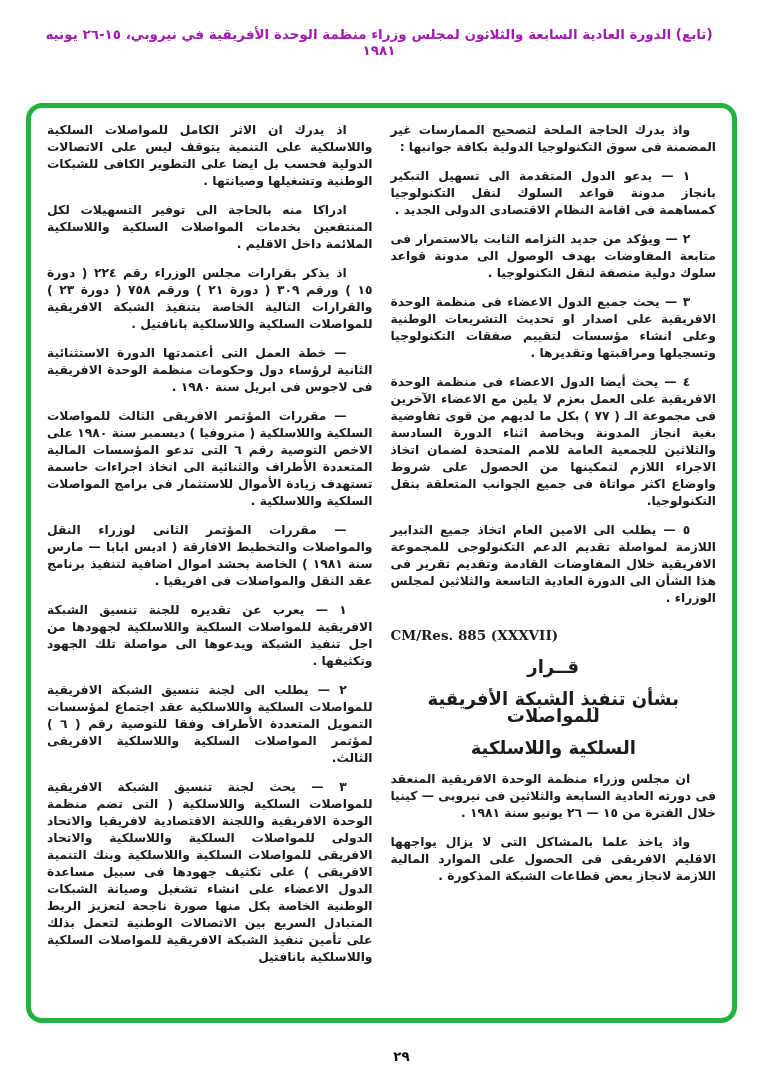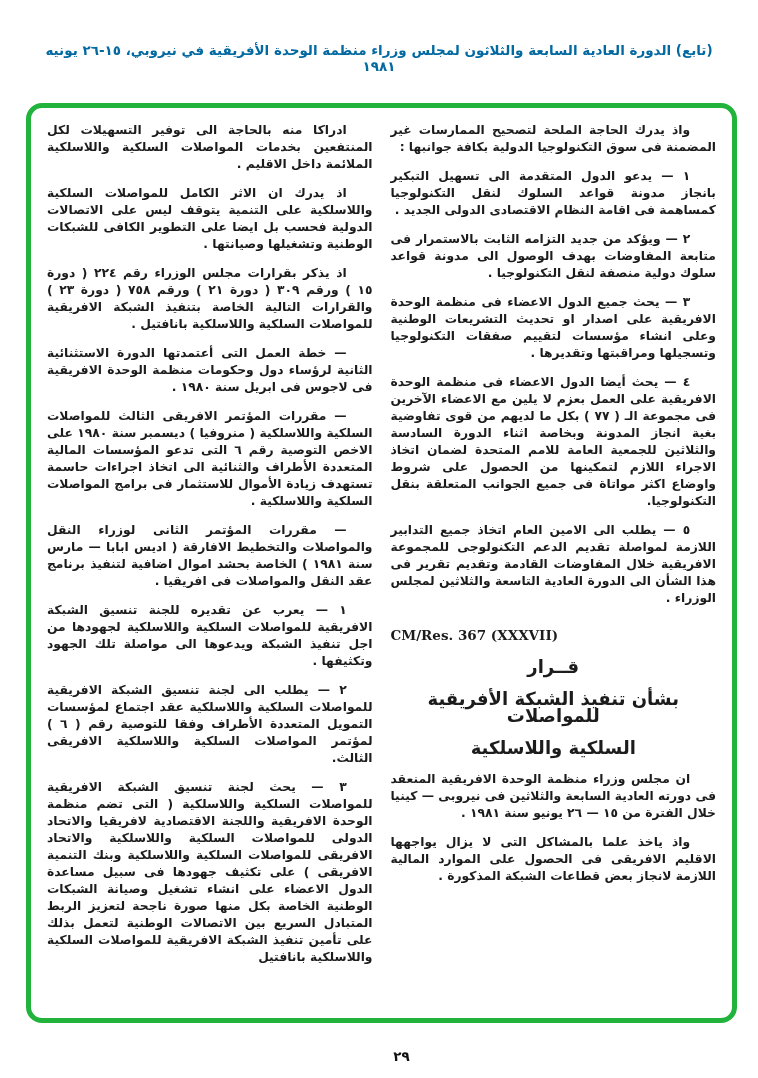--- a/index.html
+++ b/index.html
@@ -9,21 +9,21 @@
     font-family:"DejaVu Sans", sans-serif;
   }
   .page {
     position:relative;
     width:758px; height:1078px;
     background:#ffffff;
     overflow:hidden;
   }
   .header {
     position:absolute; top:26px; left:0; right:0;
-    text-align:center; direction:rtl; color:#0369a1;margin-top:16px;
+    text-align:center; direction:rtl; color:#a21caf;
   }
   .header-line1 { font-size:13.5px; font-weight:bold; padding:0 40px; }
   .header-line2 { font-size:10.5px; font-weight:bold; margin-top:9px; padding:0 48px; }
   .frame {
     position:absolute; left:26px; top:103px;
     width:711px; height:920px;
     box-sizing:border-box;
     border:5px solid #21b33b;
     border-radius:16px;
     padding:14px 16px 8px;
@@ -61,31 +61,31 @@
 
   <div class="frame">
 
     <div class="col">
       <p class="para">واذ يدرك الحاجة الملحة لتصحيح الممارسات غير المضمنة فى سوق التكنولوجيا الدولية بكافة جوانبها :</p>
       <p class="para">١ — يدعو الدول المتقدمة الى تسهيل التبكير بانجاز مدونة قواعد السلوك لنقل التكنولوجيا كمساهمة فى اقامة النظام الاقتصادى الدولى الجديد .</p>
       <p class="para">٢ — ويؤكد من جديد التزامه الثابت بالاستمرار فى متابعة المفاوضات بهدف الوصول الى مدونة قواعد سلوك دولية منصفة لنقل التكنولوجيا .</p>
       <p class="para">٣ — يحث جميع الدول الاعضاء فى منظمة الوحدة الافريقية على اصدار او تحديث التشريعات الوطنية وعلى انشاء مؤسسات لتقييم صفقات التكنولوجيا وتسجيلها ومراقبتها وتقديرها .</p>
       <p class="para">٤ — يحث أيضا الدول الاعضاء فى منظمة الوحدة الافريقية على العمل بعزم لا يلين مع الاعضاء الآخرين فى مجموعة الـ ( ٧٧ ) بكل ما لديهم من قوى تفاوضية بغية انجاز المدونة وبخاصة اثناء الدورة السادسة والثلاثين للجمعية العامة للامم المتحدة لضمان اتخاذ الاجراء اللازم لتمكينها من الحصول على شروط واوضاع اكثر مواتاة فى جميع الجوانب المتعلقة بنقل التكنولوجيا.</p>
       <p class="para">٥ — يطلب الى الامين العام اتخاذ جميع التدابير اللازمة لمواصلة تقديم الدعم التكنولوجى للمجموعة الافريقية خلال المفاوضات القادمة وتقديم تقرير فى هذا الشأن الى الدورة العادية التاسعة والثلاثين لمجلس الوزراء .</p>
-      <p class="para cm-line">CM/Res. 367 (XXXVII)</p>
+      <p class="para cm-line">CM/Res. 885 (XXXVII)</p>
       <p class="para heading">قــرار</p>
       <p class="para heading">بشأن تنفيذ الشبكة الأفريقية للمواصلات</p>
       <p class="para heading">السلكية واللاسلكية</p>
       <p class="para">ان مجلس وزراء منظمة الوحدة الافريقية المنعقد فى دورته العادية السابعة والثلاثين فى نيروبى — كينيا خلال الفترة من ١٥ — ٢٦ يونيو سنة ١٩٨١ .</p>
       <p class="para">واذ ياخذ علما بالمشاكل التى لا يزال يواجهها الاقليم الافريقى فى الحصول على الموارد المالية اللازمة لانجاز بعض قطاعات الشبكة المذكورة .</p>
     </div>
 
     <div class="col">
+      <p class="para">اذ يدرك ان الاثر الكامل للمواصلات السلكية واللاسلكية على التنمية يتوقف ليس على الاتصالات الدولية فحسب بل ايضا على التطوير الكافى للشبكات الوطنية وتشغيلها وصيانتها .</p>
       <p class="para">ادراكا منه بالحاجة الى توفير التسهيلات لكل المنتفعين بخدمات المواصلات السلكية واللاسلكية الملائمة داخل الاقليم .</p>
-      <p class="para">اذ يدرك ان الاثر الكامل للمواصلات السلكية واللاسلكية على التنمية يتوقف ليس على الاتصالات الدولية فحسب بل ايضا على التطوير الكافى للشبكات الوطنية وتشغيلها وصيانتها .</p>
       <p class="para">اذ يذكر بقرارات مجلس الوزراء رقم ٢٢٤ ( دورة ١٥ ) ورقم ٣٠٩ ( دورة ٢١ ) ورقم ٧٥٨ ( دورة ٢٣ ) والقرارات التالية الخاصة بتنفيذ الشبكة الافريقية للمواصلات السلكية واللاسلكية بانافتيل .</p>
       <p class="para">— خطة العمل التى أعتمدتها الدورة الاستثنائية الثانية لرؤساء دول وحكومات منظمة الوحدة الافريقية فى لاجوس فى ابريل سنة ١٩٨٠ .</p>
       <p class="para">— مقررات المؤتمر الافريقى الثالث للمواصلات السلكية واللاسلكية ( منروفيا ) ديسمبر سنة ١٩٨٠ على الاخص التوصية رقم ٦ التى تدعو المؤسسات المالية المتعددة الأطراف والثنائية الى اتخاذ اجراءات حاسمة تستهدف زيادة الأموال للاستثمار فى برامج المواصلات السلكية واللاسلكية .</p>
       <p class="para">— مقررات المؤتمر الثانى لوزراء النقل والمواصلات والتخطيط الافارقة ( اديس ابابا — مارس سنة ١٩٨١ ) الخاصة بحشد اموال اضافية لتنفيذ برنامج عقد النقل والمواصلات فى افريقيا .</p>
       <p class="para">١ — يعرب عن تقديره للجنة تنسيق الشبكة الافريقية للمواصلات السلكية واللاسلكية لجهودها من اجل تنفيذ الشبكة ويدعوها الى مواصلة تلك الجهود وتكثيفها .</p>
       <p class="para">٢ — يطلب الى لجنة تنسيق الشبكة الافريقية للمواصلات السلكية واللاسلكية عقد اجتماع لمؤسسات التمويل المتعددة الأطراف وفقا للتوصية رقم ( ٦ ) لمؤتمر المواصلات السلكية واللاسلكية الافريقى الثالث.</p>
       <p class="para">٣ — يحث لجنة تنسيق الشبكة الافريقية للمواصلات السلكية واللاسلكية ( التى تضم منظمة الوحدة الافريقية واللجنة الاقتصادية لافريقيا والاتحاد الدولى للمواصلات السلكية واللاسلكية والاتحاد الافريقى للمواصلات السلكية واللاسلكية وبنك التنمية الافريقى ) على تكثيف جهودها فى سبيل مساعدة الدول الاعضاء على انشاء تشغيل وصيانة الشبكات الوطنية الخاصة بكل منها صورة ناجحة لتعزيز الربط المتبادل السريع بين الاتصالات الوطنية لتعمل بذلك على تأمين تنفيذ الشبكة الافريقية للمواصلات السلكية واللاسلكية بانافتيل</p>
     </div>
 
   </div>

